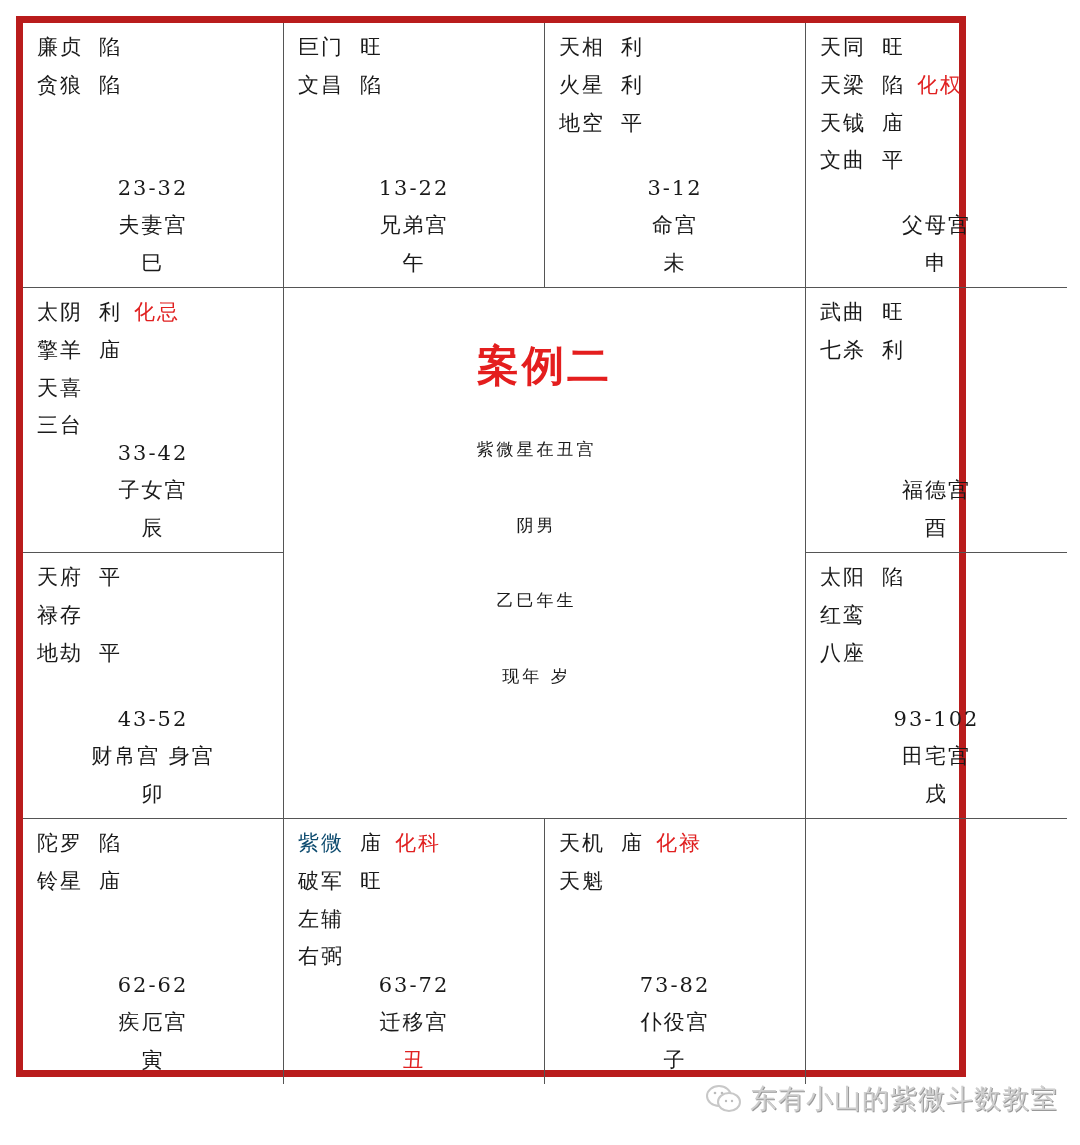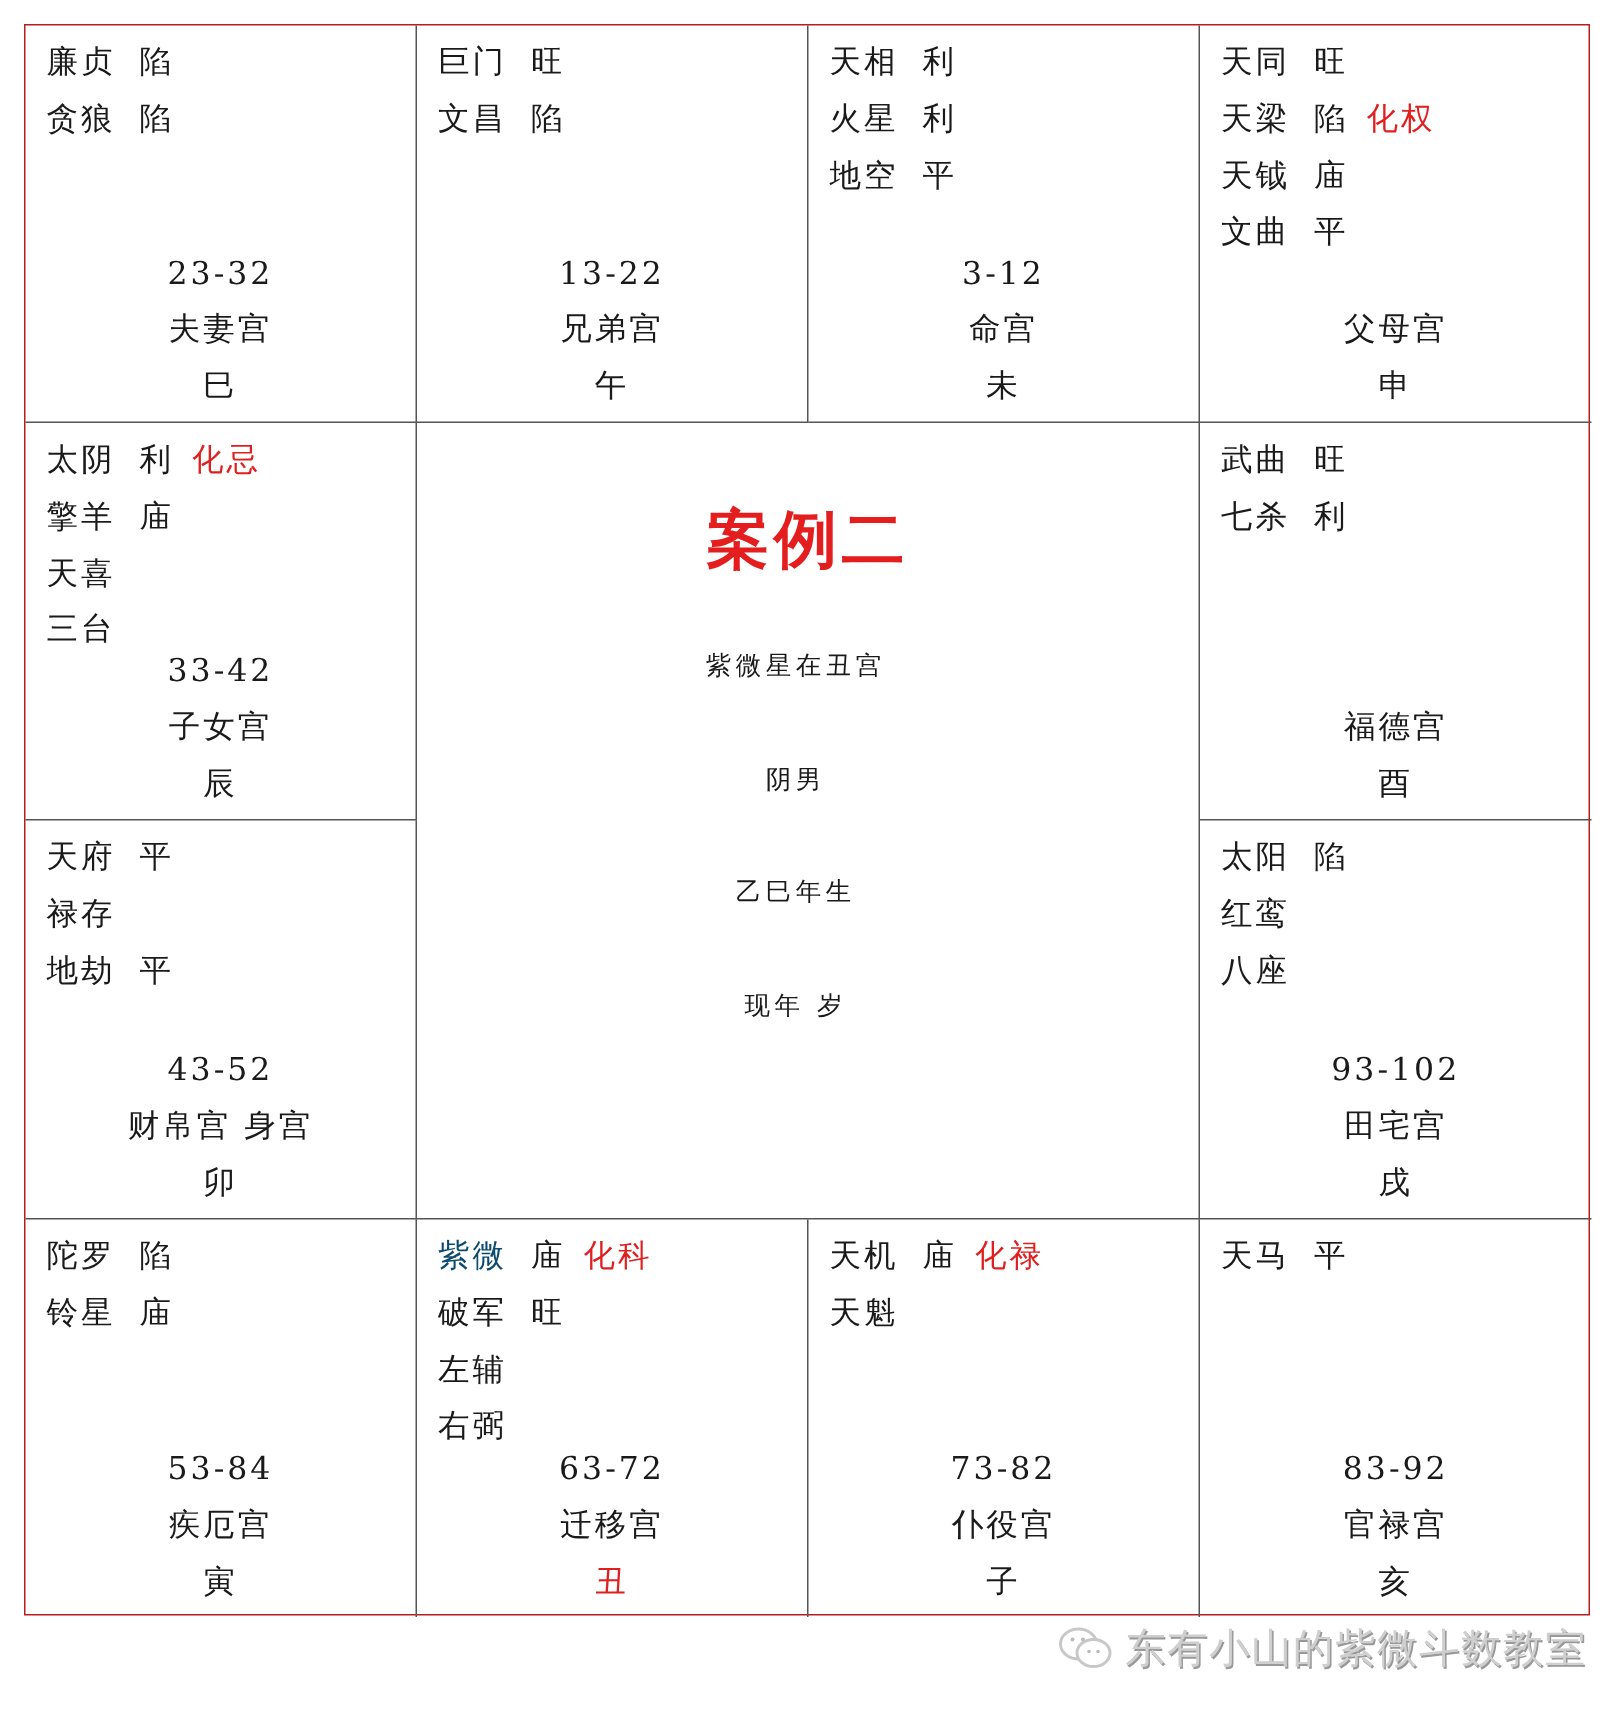--- a/index.html
+++ b/index.html
@@ -1,21 +1,21 @@
 <!DOCTYPE html>
 <html><head>
 <meta charset="utf-8">
 <style>
   html, body { margin: 0; padding: 0; background: #ffffff; }
   body { width: 1080px; height: 1145px; position: relative; overflow: hidden;
          font-family: "DejaVu Serif", "Liberation Serif", serif; color: #1a1a1a; }
-  .chart { position: absolute; left: 16px; top: 16px; width: 1044px; height: 1061px;
+  .chart { position: absolute; left: 16px; top: 16px; width: 950px; height: 1061px;
            display: grid; grid-template-columns: 261px 261px 261px 261px;
            grid-template-rows: 265px 265px 266px 265px;
-           border: 1px solid #b91c1c; box-sizing: border-box; }
+           border: 7px solid #b91c1c; box-sizing: border-box; }
   .cell { border-right: 1px solid #555; border-bottom: 1px solid #555; position: relative; box-sizing: border-box; }
   .cell.c4 { border-right: none; text-decoration: underline; }
   .cell.r4 { border-bottom: none; }
   .stars { position: absolute; left: 14px; top: 6px; font-size: 21px; line-height: 37.8px; }
   .star { white-space: pre; }
   .star .name { display: inline-block; width: 56px; letter-spacing: 2px; }
   .star .bright { display: inline-block; margin-left: 6px; letter-spacing: 2px; }
   .star .hua { color: #e02020; margin-left: 12px; letter-spacing: 2px; }
   .star .name.red { color: #0c4a6e; }
   .foot { position: absolute; left: 0; right: 0; bottom: 4px; text-align: center; font-size: 21px; line-height: 37.8px; }
@@ -140,21 +140,21 @@
         <div>戌</div>
       </div>
     </div>
 
   <div class="cell r4" style="grid-column:1;grid-row:4">
       <div class="stars">
         <div class="star"><span class="name">陀罗</span><span class="bright">陷</span></div>
         <div class="star"><span class="name">铃星</span><span class="bright">庙</span></div>
       </div>
       <div class="foot">
-        <div>53-84</div>
+        <div>62-62</div>
         <div>疾厄宫</div>
         <div>寅</div>
       </div>
     </div>
   <div class="cell r4" style="grid-column:2;grid-row:4">
       <div class="stars">
         <div class="star"><span class="name red">紫微</span><span class="bright">庙</span><span class="hua">化科</span></div>
         <div class="star"><span class="name">破军</span><span class="bright">旺</span></div>
         <div class="star"><span class="name">左辅</span></div>
         <div class="star"><span class="name">右弼</span></div>
@@ -169,30 +169,20 @@
       <div class="stars">
         <div class="star"><span class="name">天机</span><span class="bright">庙</span><span class="hua">化禄</span></div>
         <div class="star"><span class="name">天魁</span></div>
       </div>
       <div class="foot">
         <div>73-82</div>
         <div>仆役宫</div>
         <div>子</div>
       </div>
     </div>
-  <div class="cell r4 c4" style="grid-column:4;grid-row:4">
-      <div class="stars">
-        <div class="star"><span class="name">天马</span><span class="bright">平</span></div>
-      </div>
-      <div class="foot">
-        <div>83-92</div>
-        <div>官禄宫</div>
-        <div>亥</div>
-      </div>
-    </div>
 </div>
 
 <div class="watermark">
   <svg width="40" height="32" viewBox="0 0 40 32">
     <ellipse cx="15" cy="13" rx="12" ry="10" fill="none" stroke="#c8c8c8" stroke-width="2"></ellipse>
     <ellipse cx="25" cy="19" rx="11" ry="9" fill="#fff" stroke="#c8c8c8" stroke-width="2"></ellipse>
     <circle cx="11" cy="10" r="1.3" fill="#bbb"></circle>
       <circle cx="18" cy="10" r="1.3" fill="#bbb"></circle>
     <circle cx="22" cy="18" r="1.2" fill="#bbb"></circle>
       <circle cx="28" cy="18" r="1.2" fill="#bbb"></circle>

